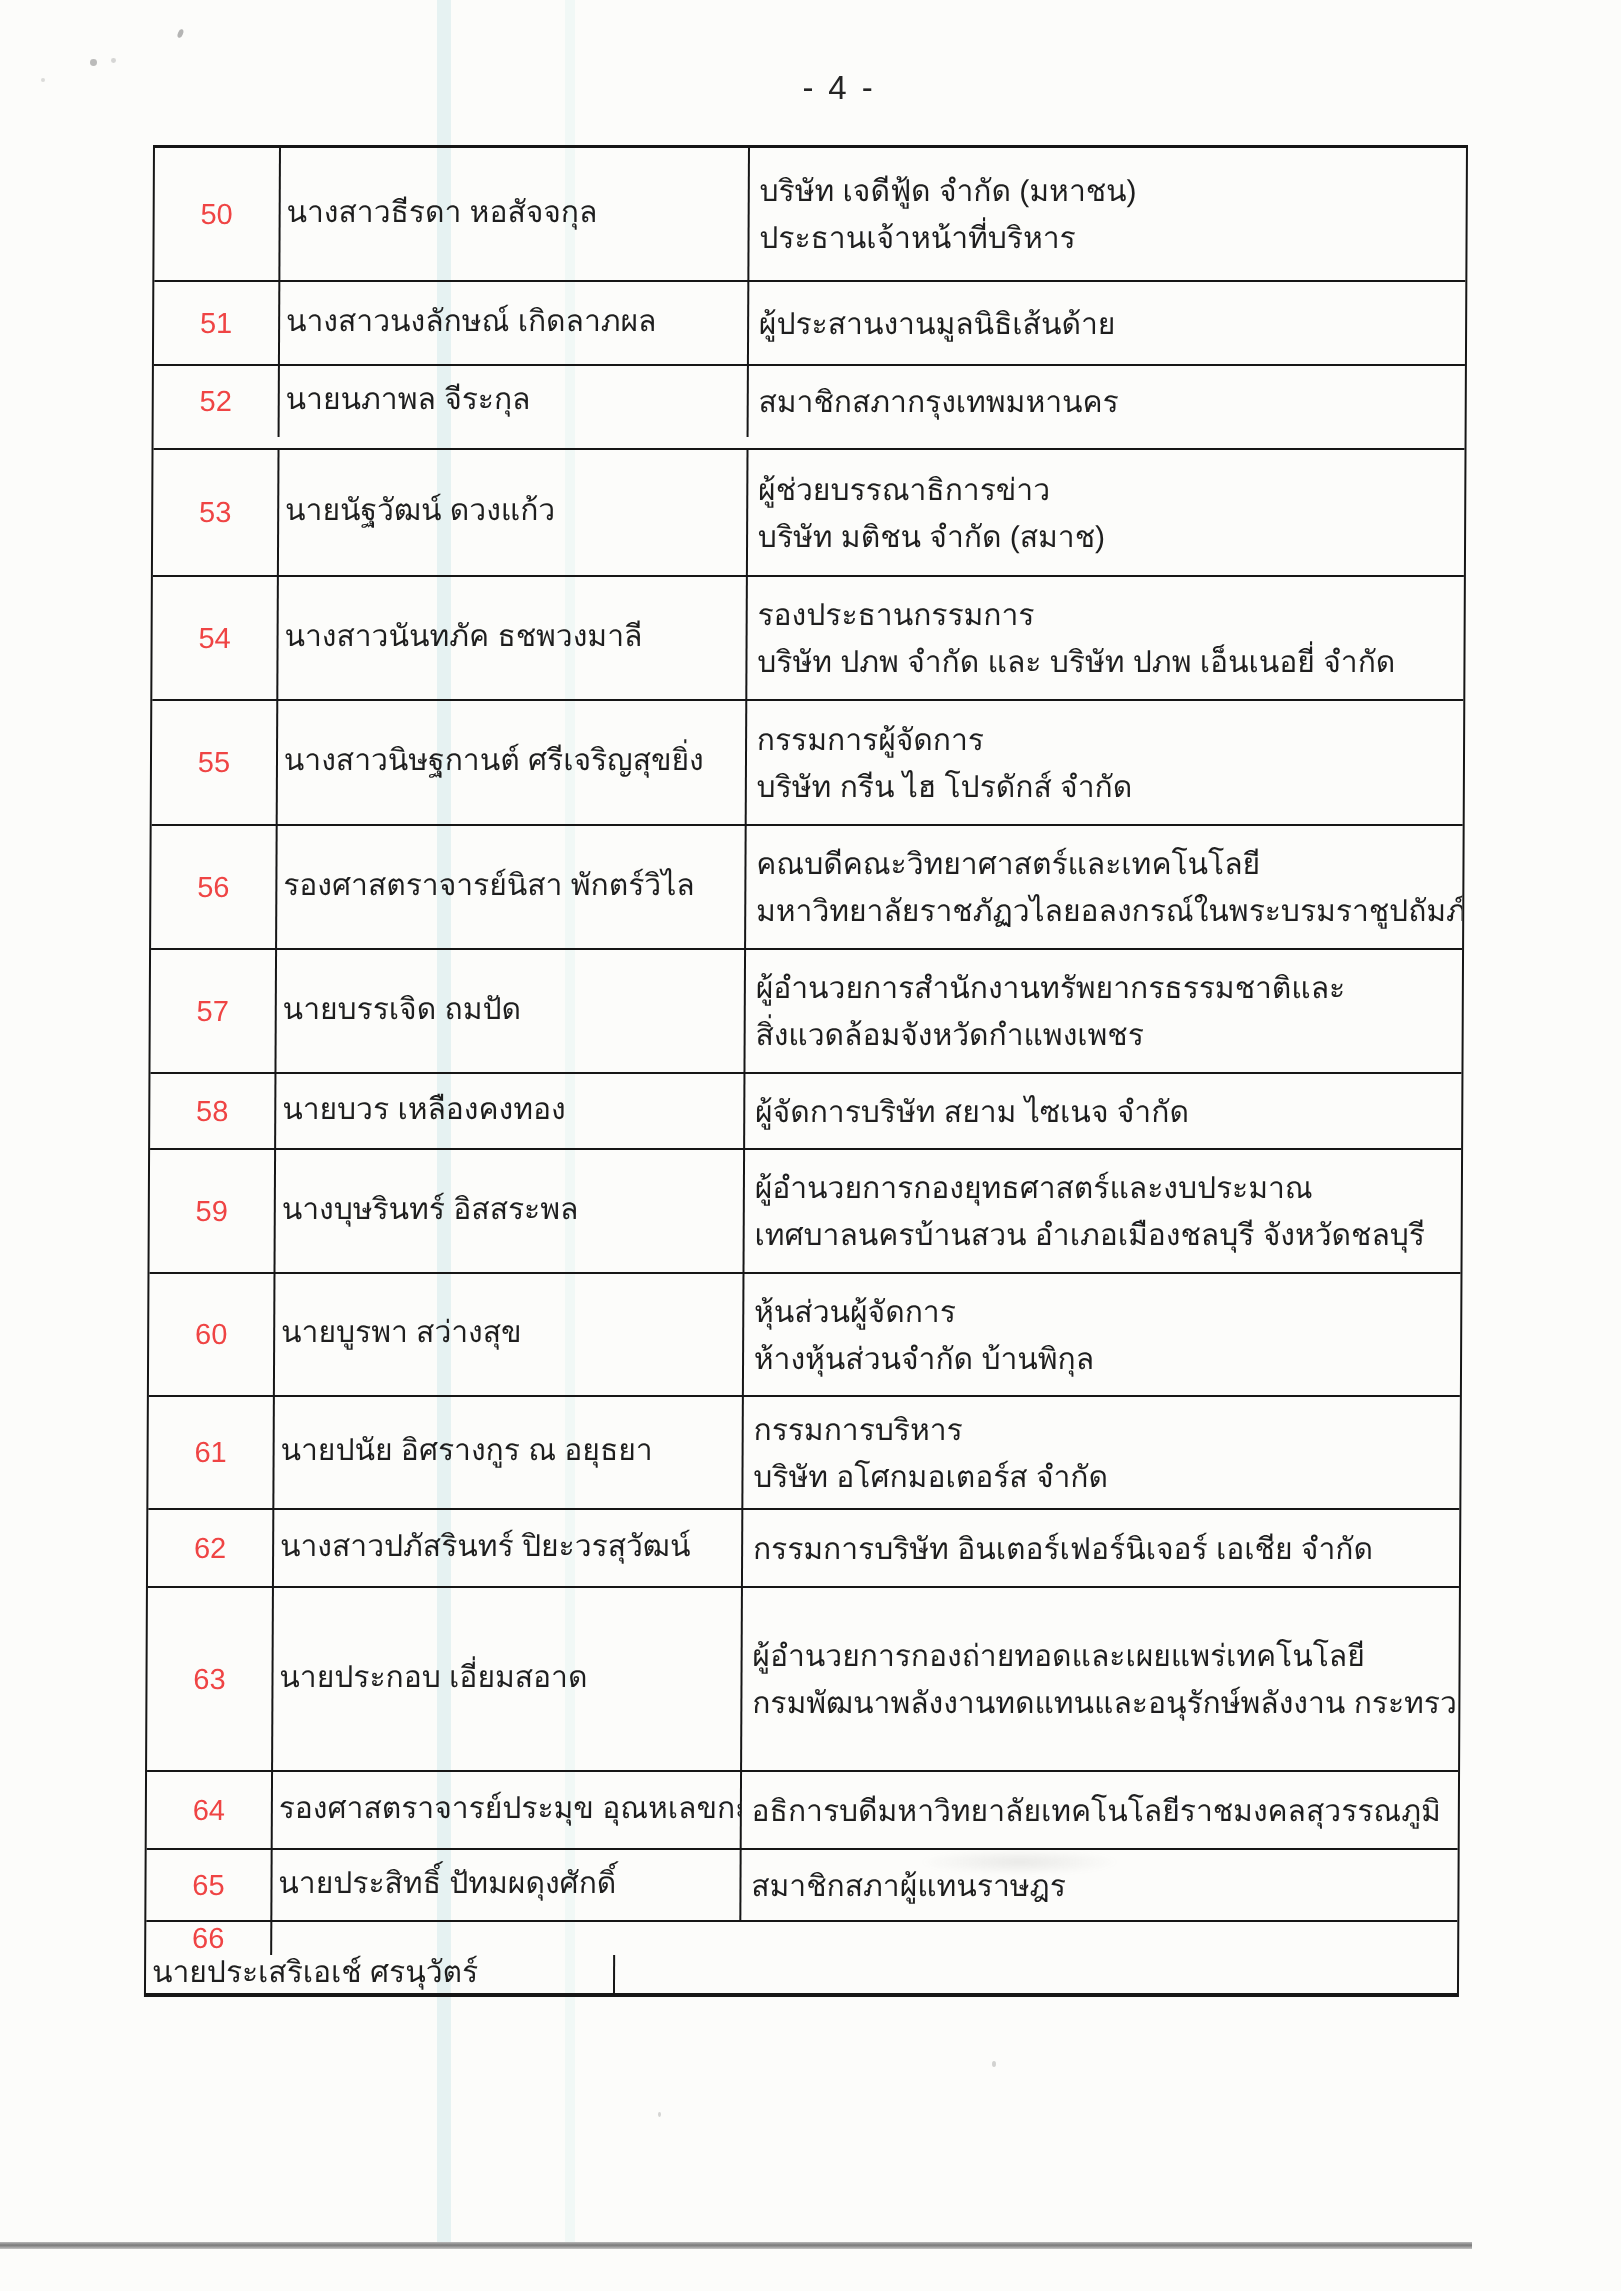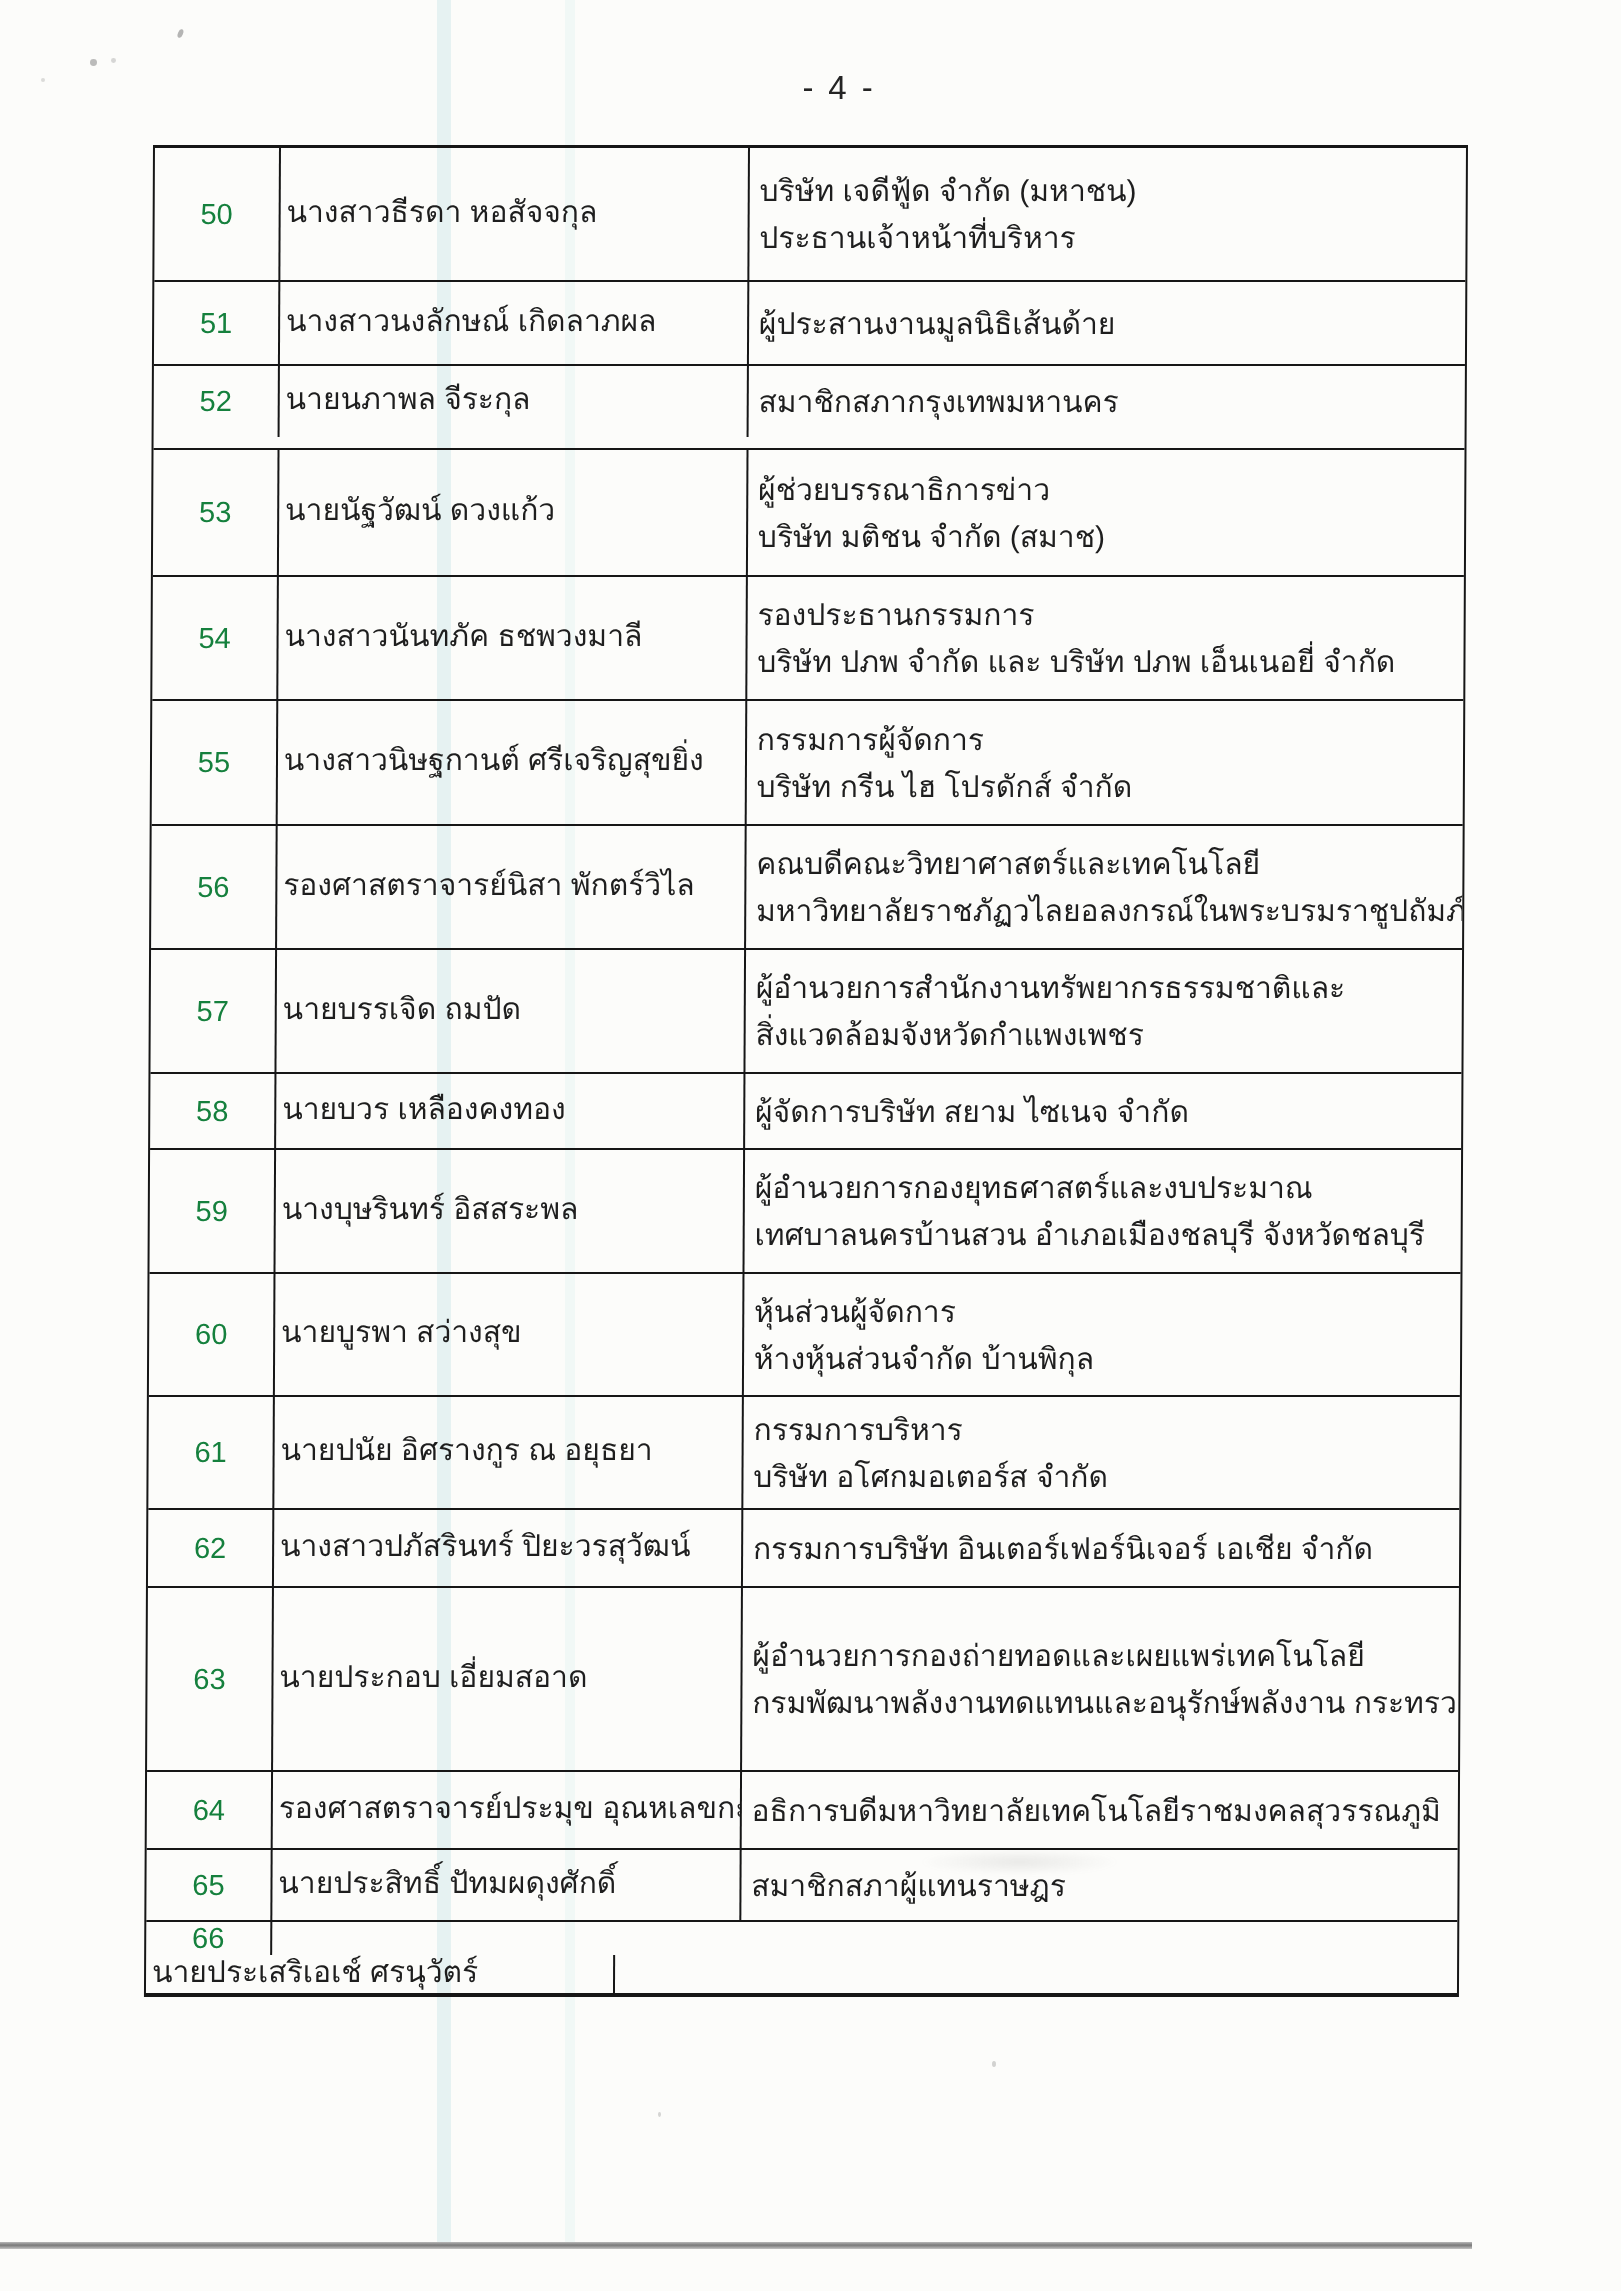--- a/index.html
+++ b/index.html
@@ -100,21 +100,21 @@
     box-sizing: border-box;
     font-size: 30px;
   }
   .cell.no {
     width: 126px;
     border-right: 2.9px solid #161616;
     display: flex;
     align-items: center;
     justify-content: center;
     font-size: 29px;
-    color: #15803d;
+    color: #ef4444;
   }
   .cell.name {
     width: 469px;
     border-right: 2.9px solid #161616;
     display: flex;
     align-items: center;
     padding: 0 3.9px 5.9px 5.9px;
     white-space: nowrap;
     overflow: hidden;
   }

